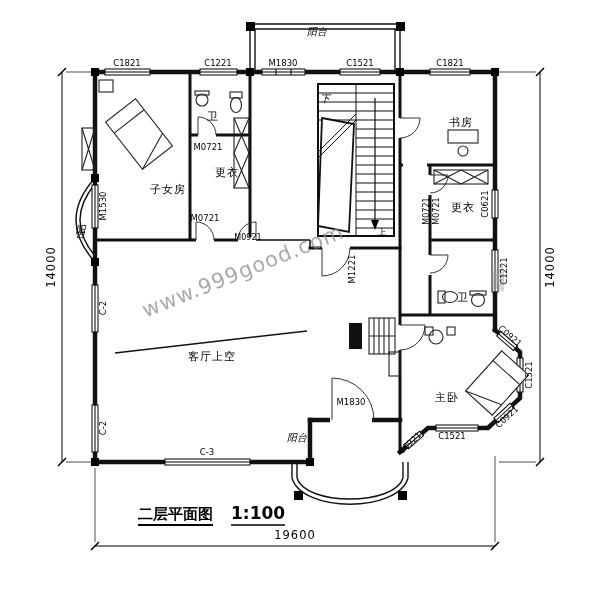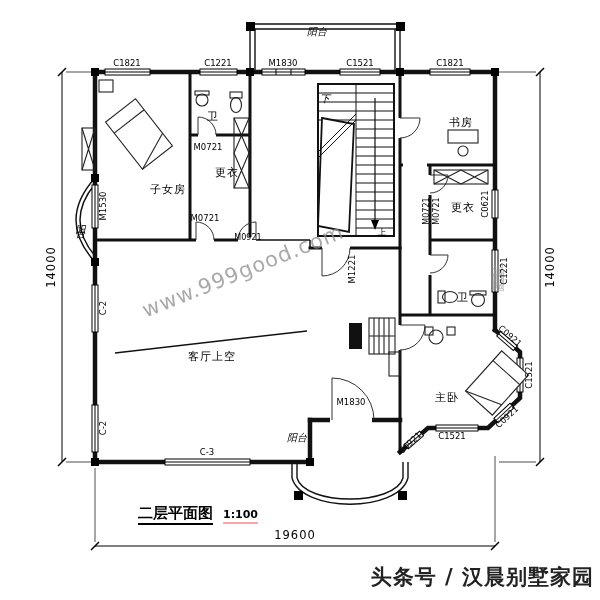--- a/index.html
+++ b/index.html
@@ -11,21 +11,21 @@
   .room{font-size:11px;letter-spacing:1px;}
   .sm{font-size:8px;}
   .md{font-size:10px;font-style:italic;}
   .v{transform:translate(-50%,-50%) rotate(-90deg);}
   .r41{transform:translate(-50%,-50%) rotate(41deg);}
   .rm43{transform:translate(-50%,-50%) rotate(-43deg);}
   .vtext{writing-mode:vertical-rl;letter-spacing:3px;}
   .dim{font-size:11.5px;letter-spacing:1px;}
   #plan-title{position:absolute;left:138px;top:503px;z-index:3;font-weight:bold;color:#000;}
   #plan-title .t{font-size:15px;border-bottom:2px solid #000;padding-bottom:1px;}
-  #plan-title .s{font-size:11px;border-bottom:2px solid #fca5a5;padding-bottom:1px;margin-left:10px;}
+  #plan-title .s{font-size:17px;border-bottom:2px solid #404040;padding-bottom:1px;margin-left:18px;}
   #brand-footer{position:absolute;right:6px;top:563px;z-index:3;font-size:21px;font-weight:bold;
                 color:#222;letter-spacing:1px;}
   #watermark-diagonal{position:absolute;left:243px;top:271px;z-index:2;
       transform:translate(-50%,-50%) rotate(-22deg);font-size:21px;color:#8d8d8d;opacity:.75;
       letter-spacing:1px;white-space:nowrap;}
   #watermark-vertical{position:absolute;left:498px;top:263px;z-index:2;
       transform:translate(-50%,-50%);font-size:13px;color:#9a9a9a;opacity:.6;}
 </style>
 </head>
 <body>
@@ -281,15 +281,14 @@
   <div class="lbl dim" style="left:295px;top:536px;">19600</div>
   <div class="lbl dim v" style="left:52px;top:267px;">14000</div>
   <div class="lbl dim v" style="left:551px;top:267px;">14000</div>
 
   <div id="plan-title">
     <span class="t">二层平面图</span><span class="s">1:100</span>
   </div>
 
   <div id="watermark-diagonal">www.999good.com</div>
   <div id="watermark-vertical" class="vtext">汉晨别墅家园</div>
-  <div id="brand-footer">头条号 / 汉晨别墅家园</div>
 
 </div>
 
 </body></html>

